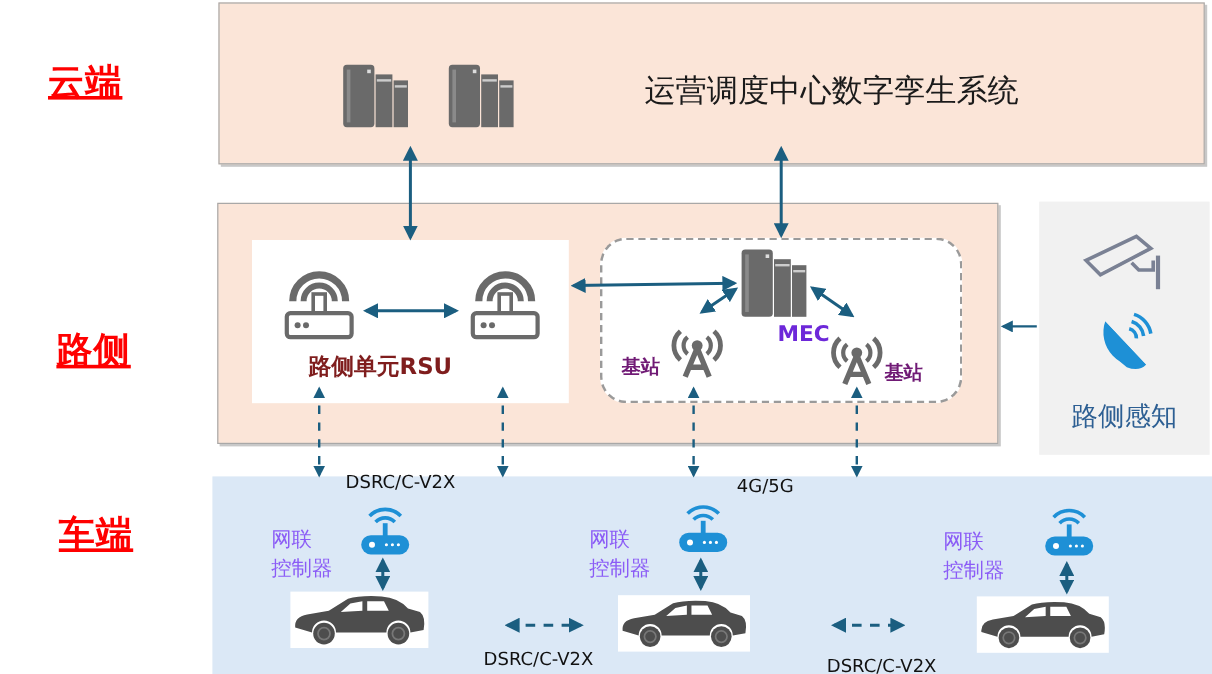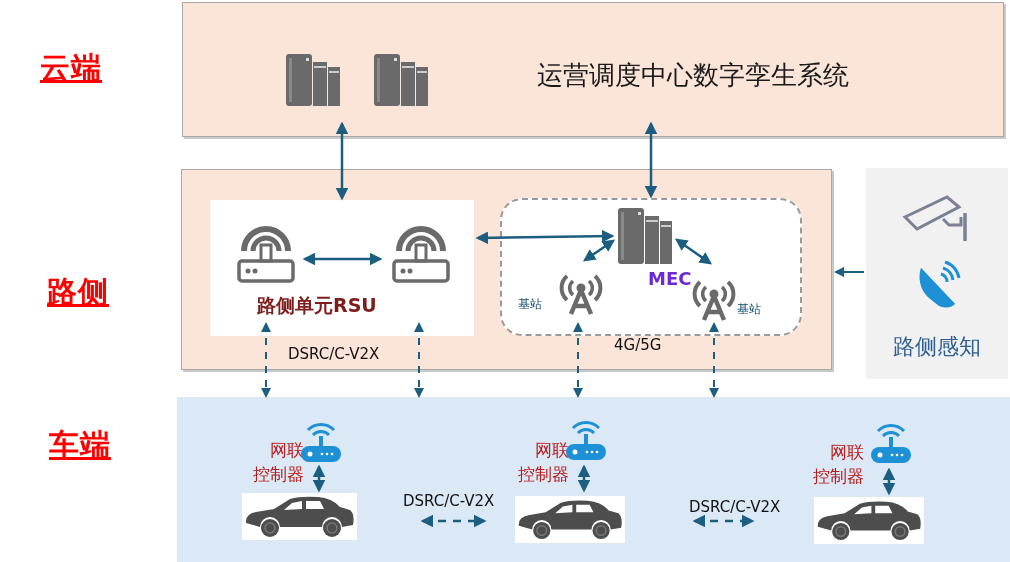--- a/index.html
+++ b/index.html
@@ -13,24 +13,24 @@
   .road-box { left: 181px; top: 169px; width: 649px; height: 199px; background: #fbe5d8;
               border: 1px solid #a8a8a8; box-shadow: 2px 2px 0 #c8c8c8; }
   .rsu-box { left: 210px; top: 200px; width: 264px; height: 136px; background: #ffffff; }
   .mec-box { left: 500px; top: 198px; width: 298px; height: 134px; background: #ffffff;
              border: 2px dashed #9a9a9a; border-radius: 22px; }
   .sense-box { left: 866px; top: 168px; width: 142px; height: 211px; background: #f1f1f1; }
   .car-box { left: 177px; top: 397px; width: 833px; height: 165px; background: #dbe8f6; }
   .cloud-title { left: 512px; top: 58px; font-size: 26px; color: #1a1a1a; margin-left: 25px; }
   .rsu-label { left: 257px; top: 293px; font-size: 19px; font-weight: bold; color: #7f1d1d; }
   .mec-label { left: 626px; top: 268px; font-size: 18px; font-weight: bold; color: #6d28d9; margin-left: 22px; }
-  .bs-label { font-size: 12px; color: #0c4a6e; }
-  .proto { font-size: 15px; color: #111; }
+  .bs-label { font-size: 16px; color: #701a75; font-weight: bold; }
+  .proto { font-size: 15px; color: #111; margin-top: 48px; }
   .sense-label { left: 893px; top: 332px; font-size: 22px; color: #2d5f93; }
-  .tcu-label { font-size: 17px; color: #b91c1c; line-height: 24px; text-align: right; }
+  .tcu-label { font-size: 17px; color: #8b5cf6; line-height: 24px; }
   .car-bg { background: #ffffff; }
   svg { position: absolute; overflow: visible; }
 </style>
 </head>
 <body>
 
 <div class="layer-label" style="left:40px; top:48px;">云端</div>
 <div class="layer-label" style="left:47px; top:272px;">路侧</div>
 <div class="layer-label" style="left:49px; top:425px;">车端</div>
 
@@ -104,21 +104,21 @@
 <svg style="left:391px; top:225px;" width="60" height="58" viewBox="0 0 60 58">
   <path d="M8,26 A22,22 0 0 1 52,26" fill="none" stroke="#6a6a6a" stroke-width="6"></path>
   <path d="M17,26 A13,13 0 0 1 43,26" fill="none" stroke="#6a6a6a" stroke-width="5"></path>
   <rect x="25" y="20" width="10" height="16" fill="none" stroke="#6a6a6a" stroke-width="3"></rect>
   <rect x="3" y="36" width="54" height="20" rx="3" fill="none" stroke="#6a6a6a" stroke-width="3.5"></rect>
   <circle cx="12" cy="46" r="2.5" fill="#6a6a6a"></circle>
   <circle cx="19" cy="46" r="2.5" fill="#6a6a6a"></circle>
 </svg>
 <div class="abs rsu-label">路侧单元RSU</div>
 <div class="abs proto" style="left:288px; top:345px;">DSRC/C-V2X</div>
-<div class="abs proto" style="left:614px; top:336px;">4G/5G</div>
+<div class="abs proto" style="left:614px; top:348px;">4G/5G</div>
 
 <svg style="left:618px; top:208px;" width="56" height="56" viewBox="0 0 56 56">
   <rect x="0" y="0" width="26" height="56" rx="3" fill="#6a6a6a"></rect>
   <rect x="3" y="4" width="3" height="48" fill="#8a8a8a"></rect>
   <rect x="20" y="4" width="3" height="3" fill="#ddd"></rect>
   <rect x="27" y="8" width="14" height="48" fill="#6a6a6a"></rect>
   <rect x="28" y="12" width="12" height="2" fill="#ccc"></rect>
   <rect x="42" y="13" width="12" height="43" fill="#6a6a6a"></rect>
   <rect x="43" y="17" width="10" height="2" fill="#ccc"></rect>
 </svg>

